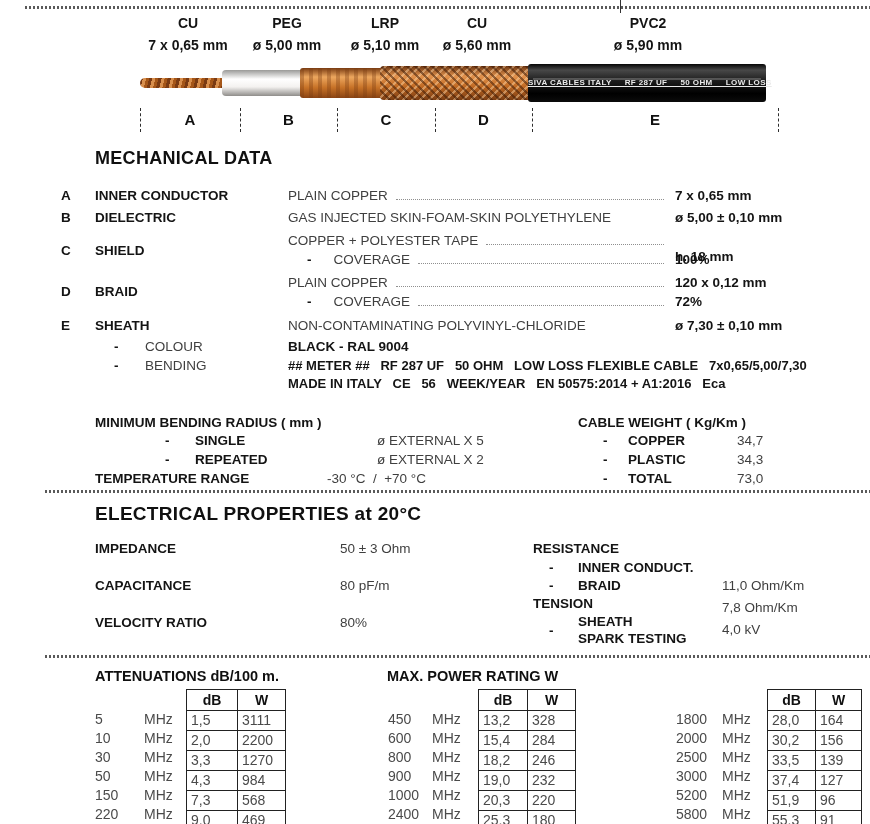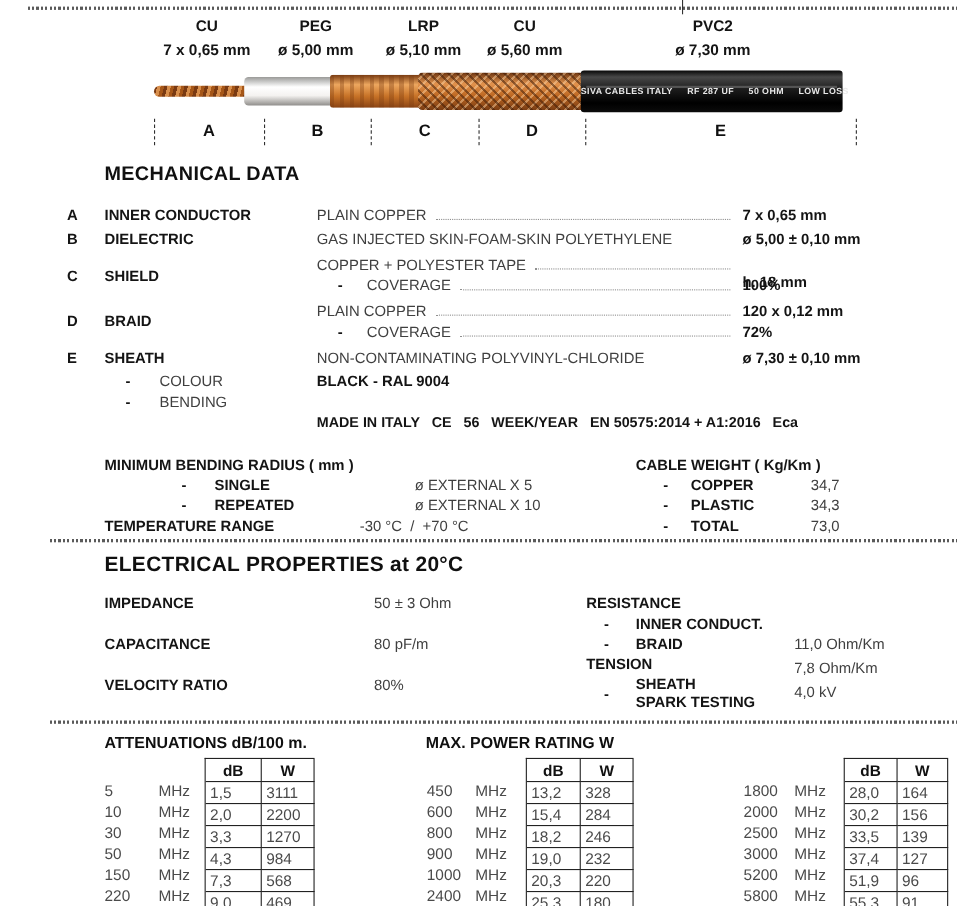--- a/index.html
+++ b/index.html
@@ -14,21 +14,21 @@
   
   .toplabel{position:absolute;text-align:center;font-weight:bold;font-size:14px;color:#141414;line-height:22px;}
   
   .seg{position:absolute;}
   .seg-conductor{background:repeating-linear-gradient(104deg,#7a3a12 0 3px,#d88f4d 3px 6px,#a55618 6px 9px);border-radius:5px;}
   .seg-dielectric{background:linear-gradient(180deg,#9a9a98,#ffffff 35%,#f4f2f0 65%,#8f8d8a);border-radius:4px 0 0 4px;}
   .seg-foil{background:repeating-linear-gradient(90deg,rgba(122,60,18,.35) 0 4px,rgba(255,255,255,0) 4px 9px),linear-gradient(180deg,#7a3c12,#eda75f 30%,#c77227 65%,#8a4414);border-radius:3px 0 0 3px;}
   .seg-braid{background:repeating-linear-gradient(45deg,rgba(60,25,5,.5) 0 2px,rgba(0,0,0,0) 2px 6px),repeating-linear-gradient(-45deg,rgba(255,214,166,.45) 0 2px,rgba(0,0,0,0) 2px 6px),linear-gradient(180deg,#6b3410,#e2934e 30%,#c06a24 60%,#7a3c12);border-radius:4px 0 0 4px;}
   .seg-sheath{background:linear-gradient(180deg,#060606,#484848 16%,#1c1c1c 45%,#000 78%,#0b0b0b);border-radius:3px;}
   .sheath-shine{position:absolute;left:2%;right:2%;top:38%;height:2px;background:rgba(255,255,255,.22);}
-  .sheath-text{position:absolute;width:100%;top:14px;text-align:right;color:#e9e9e9;font-size:8px;font-weight:bold;letter-spacing:.4px;white-space:pre;}
+  .sheath-text{position:absolute;width:100%;top:14px;text-align:right;color:#e9e9e9;font-size:8px;font-weight:bold;letter-spacing:.4px;white-space:pre;text-decoration:underline;}
   .dashsep{position:absolute;width:0;border-left:1px dashed #2e2e2e;height:24px;top:108px;}
   .secletter{position:absolute;top:111px;text-align:center;font-weight:bold;font-size:15px;color:#101010;}
   
   .descrow{position:absolute;left:288px;width:382px;display:flex;align-items:baseline;font-size:13.5px;color:#3f3f3f;white-space:pre;}
   .leader{flex:1;border-bottom:1px dotted #8f8f8f;margin:0 6px 3px 8px;min-width:10px;}
   .val{position:absolute;left:675px;font-weight:bold;color:#141414;font-size:13.5px;white-space:pre;}
   .dash{font-weight:bold;color:#141414;}
   
   .ttl{position:absolute;font-weight:bold;font-size:14.5px;color:#101010;white-space:pre;}
   .freqcol{position:absolute;font-size:14px;color:#4a4a4a;}
@@ -57,21 +57,21 @@
   <div class="toplabel" style="left:325px;top:12px;width:120px;">
     <div>LRP</div>
     <div>ø 5,10 mm</div>
   </div>
   <div class="toplabel" style="left:417px;top:12px;width:120px;">
     <div>CU</div>
     <div>ø 5,60 mm</div>
   </div>
   <div class="toplabel" style="left:578px;top:12px;width:140px;">
     <div>PVC2</div>
-    <div>ø 7,30 mm</div>
+    <div>ø 5,90 mm</div>
   </div>
 
   <div class="seg seg-conductor" style="left:140px;top:78px;width:130px;height:10px;z-index:1;"></div>
   <div class="seg seg-dielectric" style="left:222px;top:70px;width:92px;height:26px;z-index:2;"></div>
   <div class="seg seg-foil" style="left:300px;top:68px;width:94px;height:30px;z-index:3;"></div>
   <div class="seg seg-braid" style="left:380px;top:66px;width:152px;height:34px;z-index:4;"></div>
   <div class="seg seg-sheath" style="left:528px;top:64px;width:238px;height:38px;z-index:5;">
     <div class="sheath-shine"></div>
     <div class="sheath-text">SIVA CABLES ITALY     RF 287 UF     50 OHM     LOW LOSS</div>
   </div>
@@ -139,29 +139,30 @@
     <span>NON-CONTAMINATING POLYVINYL-CHLORIDE</span>
   </div>
   <div class="val" style="top:318px;">ø 7,30 ± 0,10 mm</div>
 
   <div class="abs dash t135" style="left:114px;top:339px;">-</div>
   <div class="abs r t135" style="left:145px;top:339px;">COLOUR</div>
   <div class="abs b t135" style="left:288px;top:339px;">BLACK - RAL 9004</div>
 
   <div class="abs dash t135" style="left:114px;top:358px;">-</div>
   <div class="abs r t135" style="left:145px;top:358px;">BENDING</div>
+  <div class="abs b" style="left:288px;top:358px;font-size:13px;">## METER ##   RF 287 UF   50 OHM   LOW LOSS FLEXIBLE CABLE   7x0,65/5,00/7,30</div>
   <div class="abs b" style="left:288px;top:376px;font-size:13px;">MADE IN ITALY   CE   56   WEEK/YEAR   EN 50575:2014 + A1:2016   Eca</div>
 
   <div class="abs b t135" style="left:95px;top:415px;">MINIMUM BENDING RADIUS ( mm )</div>
   <div class="abs dash t135" style="left:165px;top:433px;">-</div>
   <div class="abs b t135" style="left:195px;top:433px;">SINGLE</div>
   <div class="abs r t135" style="left:377px;top:433px;">ø EXTERNAL X 5</div>
   <div class="abs dash t135" style="left:165px;top:452px;">-</div>
   <div class="abs b t135" style="left:195px;top:452px;">REPEATED</div>
-  <div class="abs r t135" style="left:377px;top:452px;">ø EXTERNAL X 10</div>
+  <div class="abs r t135" style="left:377px;top:452px;">ø EXTERNAL X 2</div>
   <div class="abs b t135" style="left:95px;top:471px;">TEMPERATURE RANGE</div>
   <div class="abs r t135" style="left:327px;top:471px;">-30 °C  /  +70 °C</div>
 
   <div class="abs b t135" style="left:578px;top:415px;">CABLE WEIGHT ( Kg/Km )</div>
   <div class="abs dash t135" style="left:603px;top:433px;">-</div>
   <div class="abs b t135" style="left:628px;top:433px;">COPPER</div>
   <div class="abs r t135" style="left:737px;top:433px;">34,7</div>
   <div class="abs dash t135" style="left:603px;top:452px;">-</div>
   <div class="abs b t135" style="left:628px;top:452px;">PLASTIC</div>
   <div class="abs r t135" style="left:737px;top:452px;">34,3</div>

